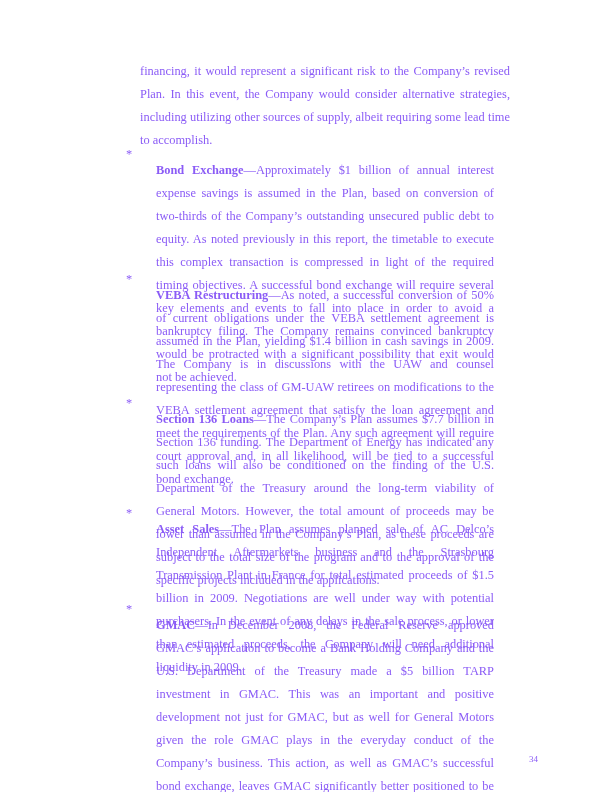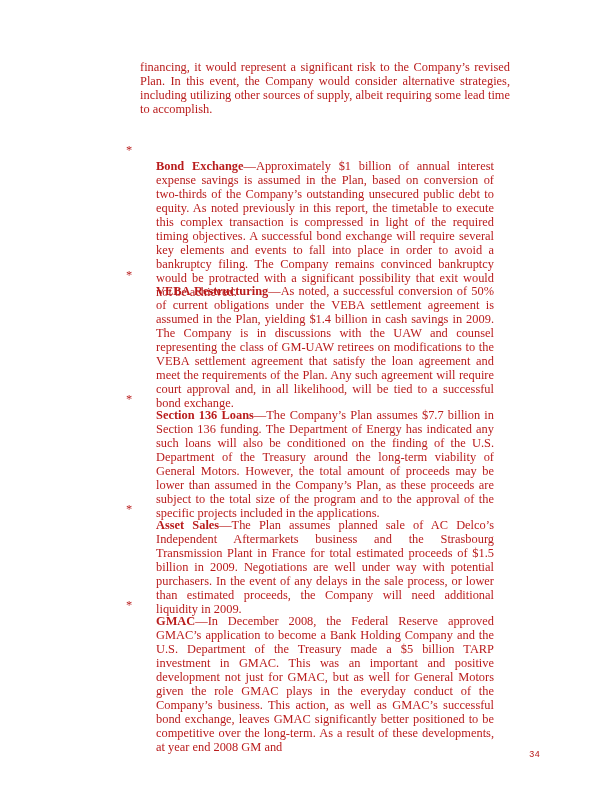--- a/index.html
+++ b/index.html
@@ -1,34 +1,34 @@
 <!DOCTYPE html>
 <html><head>
   <meta charset="utf-8">
   <style>
     html, body { margin: 0; padding: 0; background: #ffffff; }
     body { width: 612px; height: 792px; position: relative; overflow: hidden; }
     .page {
       position: absolute; left: 0; top: 0; width: 489px; height: 792px;
       font-family: "Liberation Serif", "DejaVu Serif", serif;
-      color: #b91c1c; font-size: 12.4px; line-height: 14px;
+      color: #8b5cf6; font-size: 12.4px; line-height: 23px;
     }
     .para {
       position: absolute; left: 140px; width: 370px;
       text-align: justify; margin: 0;
     }
     .bullet-item { position: absolute; left: 140px; width: 370px; margin: 0; }
     .bullet-star {
       position: absolute; left: -14px; top: 0; width: 10px; font-size: 12.4px;
     }
     .bullet-text { text-align: justify; margin: 16px; }
     .bold { font-weight: bold; }
     .page-number {
       position: absolute; left: 529px; top: 748px;
-      font-family: Liberation Mono, monospace;
+      font-family: Liberation Serif, serif;
       font-size: 9px;
     }
   </style>
 </head>
 <body>
 
 <div class="page">
 
   <p class="para" style="top:60px;">financing, it would represent a significant risk to the Company’s revised Plan. In this event, the Company would consider alternative strategies, including utilizing other sources of supply, albeit requiring some lead time to accomplish.</p>
 

